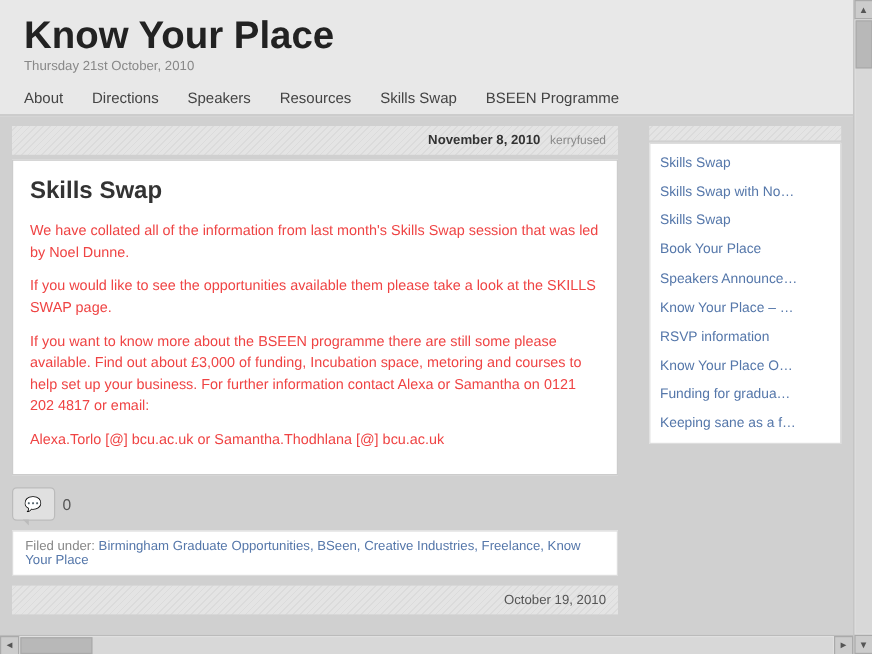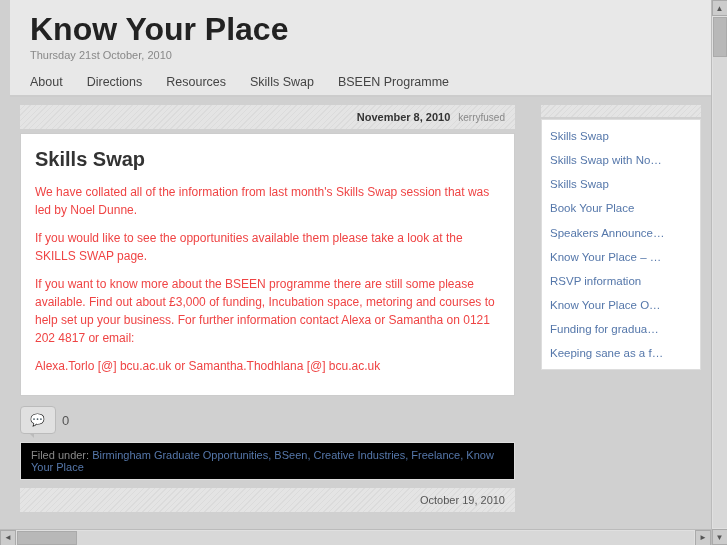--- a/index.html
+++ b/index.html
@@ -88,21 +88,20 @@
 
     
     .main-wrapper {
       position: absolute;
       top: 0;
       left: 0;
       right: 16px;
       bottom: 16px;
       background: #d0d0d0;
       overflow: hidden;
-      padding-left: 10px;
     }
 
     
     .site-header {
       background: #e8e8e8;
       padding: 12px 20px 0 20px;
       border-bottom: 2px solid #ccc;
     }
     .site-title {
       font-size: 32px;
@@ -231,21 +230,21 @@
       border-right: 0px solid transparent;
       border-top: 5px solid #bbb;
     }
     .comment-count {
       font-size: 13px;
       color: #555;
       font-family: Arial, sans-serif;
     }
 
     .post-footer {
-      background: #000000;
+      background: #ffffff;
       border: 1px solid #ddd;
       padding: 6px 10px;
       font-size: 11px;
       color: #555;
       font-family: Arial, sans-serif;
       margin-bottom: 8px;
     }
     .post-footer a {
       color: #5577aa;
       text-decoration: none;
@@ -330,20 +329,21 @@
 </div>
 
 <div class="main-wrapper">
 
   <div class="site-header">
     <div class="site-title">Know Your Place</div>
     <div class="site-subtitle">Thursday 21st October, 2010</div>
     <nav class="nav">
     <a class="nav-item">About</a>
         <a class="nav-item">Directions</a>
+        <a class="nav-item">Speakers</a>
         <a class="nav-item">Resources</a>
         <a class="nav-item">Skills Swap</a>
         <a class="nav-item">BSEEN Programme</a>
       </nav>
   </div>
 
   <div class="content-area">
 
     <div class="main-col">
 

